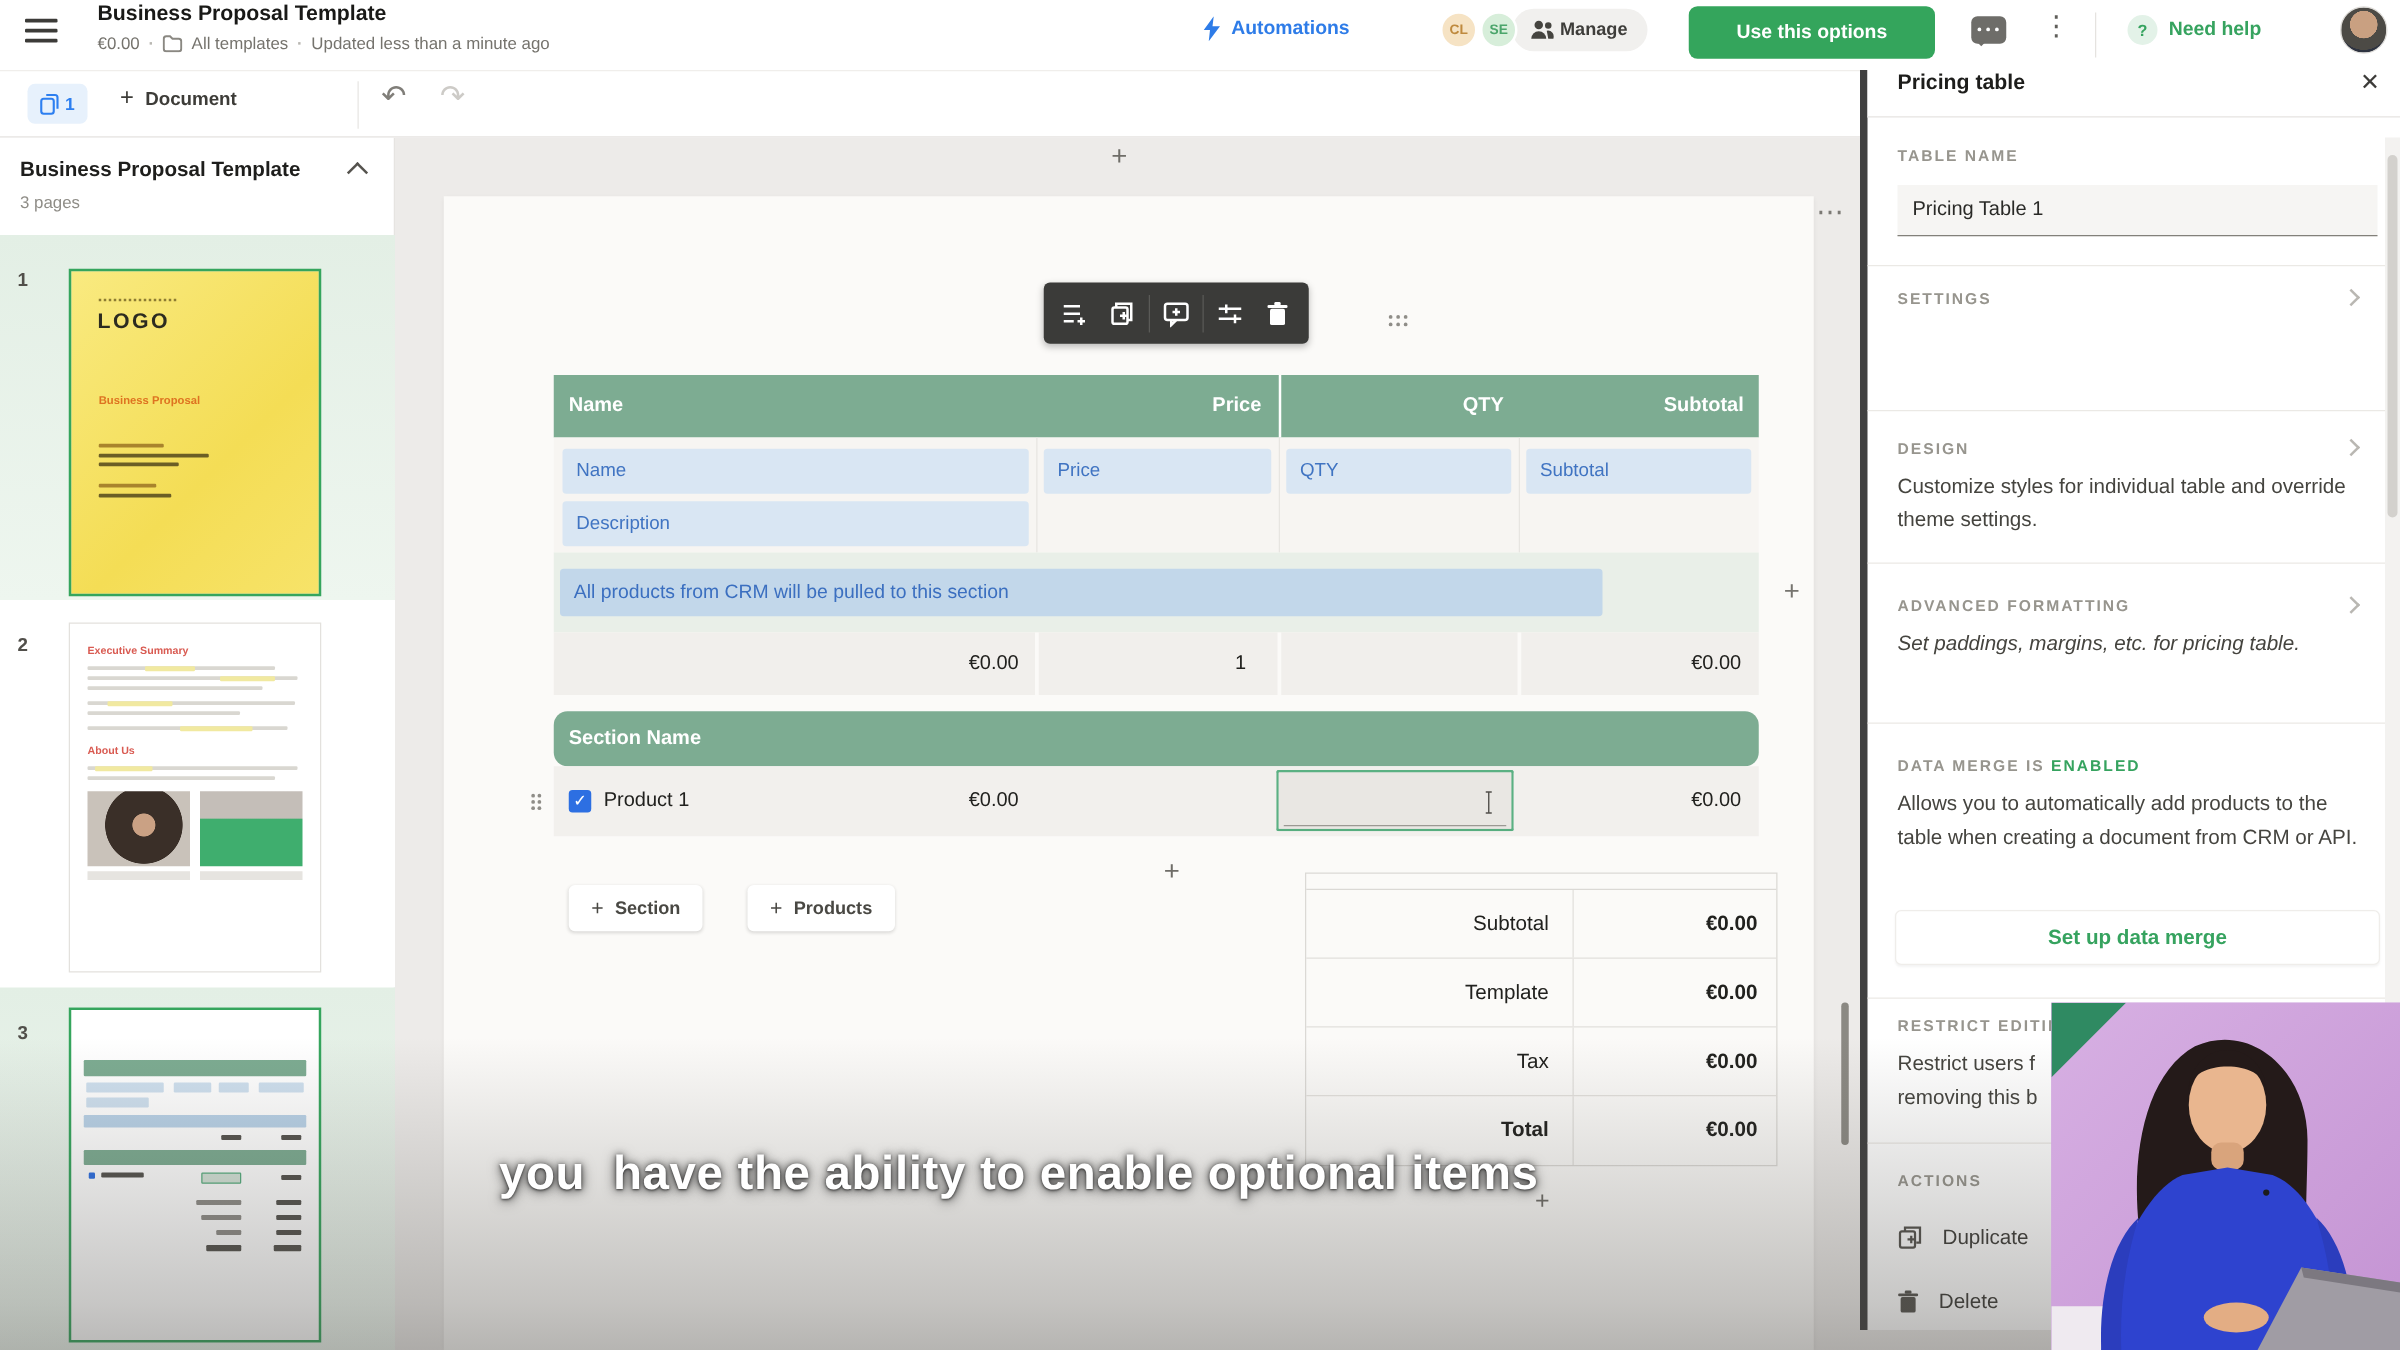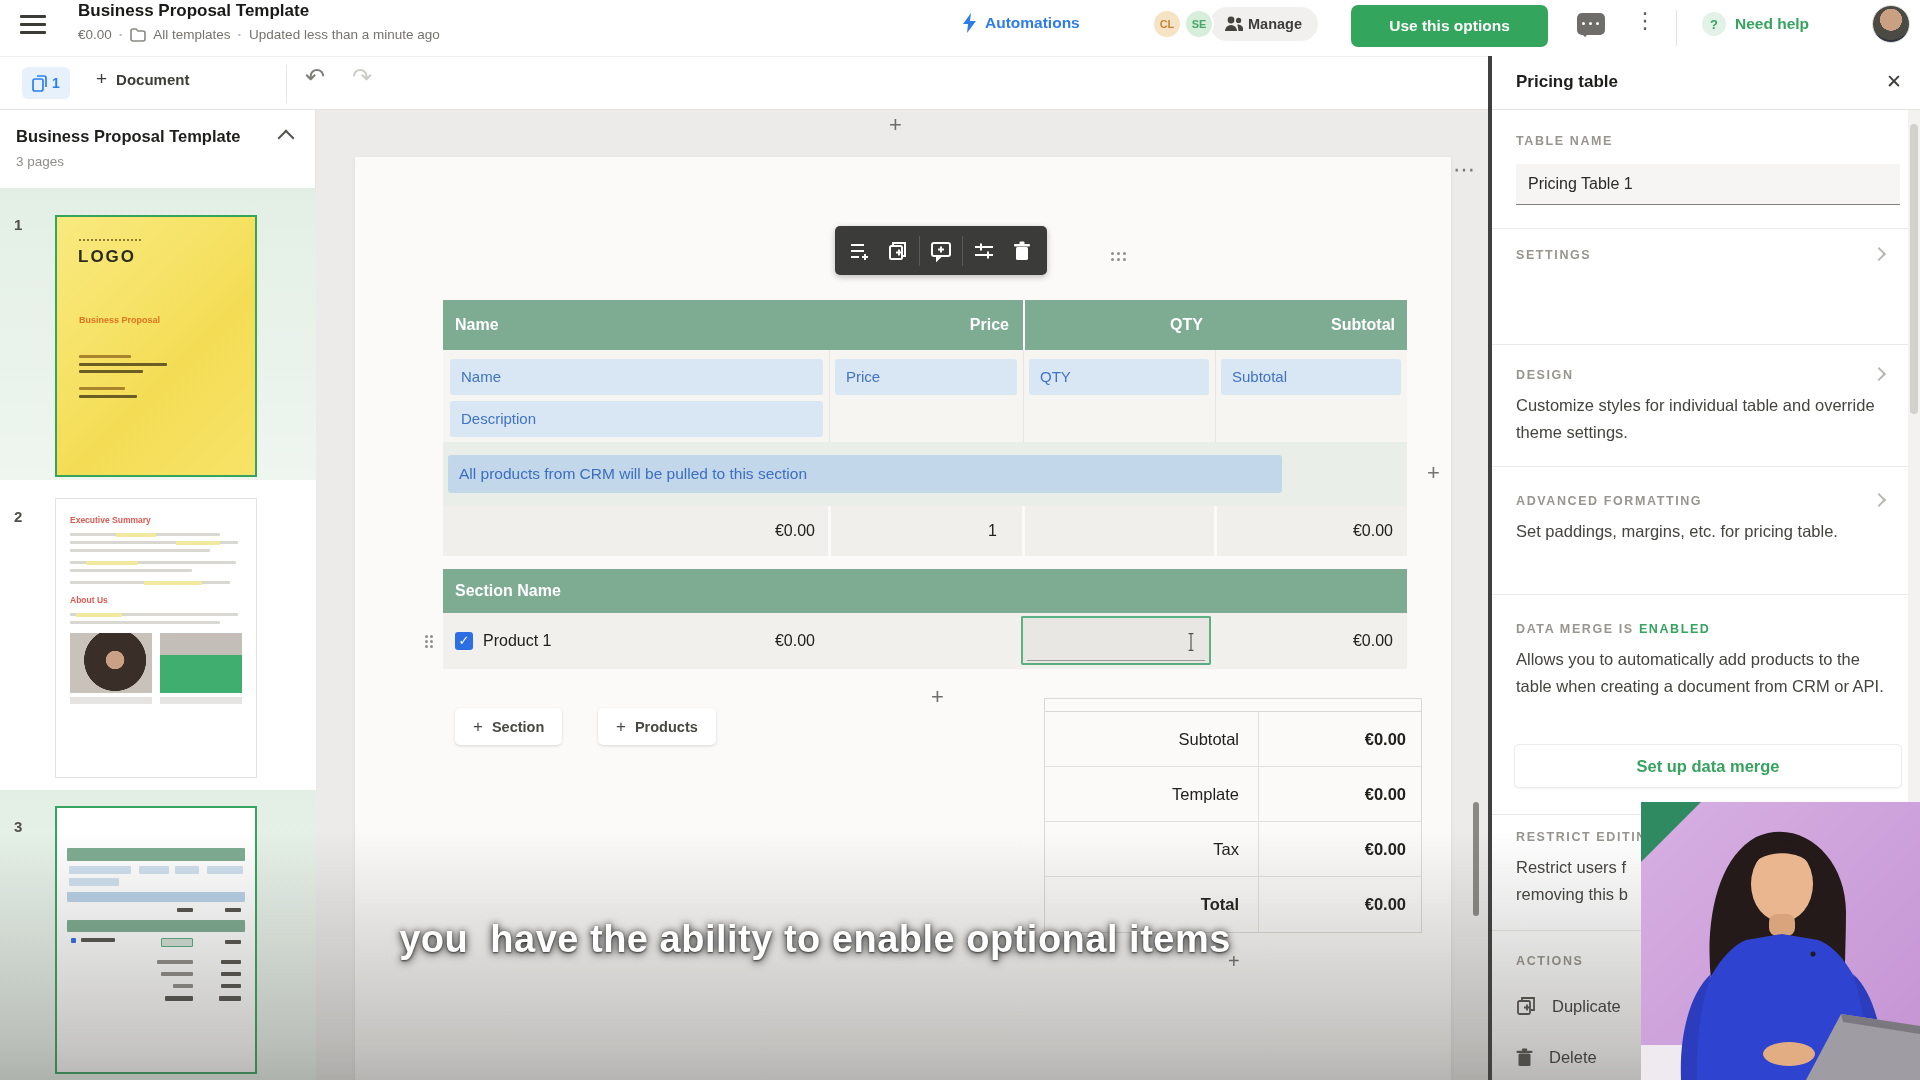--- a/index.html
+++ b/index.html
@@ -99,21 +99,21 @@
   .pt-tokens { position:relative; height:92px; background:#f7f5f2; }
   .vline { position:absolute; top:0; bottom:0; width:1px; background:#e7e5e1; }
   .pill { position:absolute; height:36px; background:#d9e6f3; border-radius:3px; color:#4074c2; font-size:15px; line-height:36px; padding-left:11px; }
   .crm-row { position:relative; height:64px; background:#e9efe8; }
   .crm-pill { position:absolute; left:5px; top:13px; width:834px; height:38px; background:#c2d7ea; border-radius:3px;
     color:#3b6fc0; font-size:15.5px; line-height:38px; padding-left:11px; }
   .row-plus { position:absolute; left:984px; top:18px; font-size:22px; color:#76746f; cursor:pointer; }
   .val-row { position:relative; height:50px; background:#f1efec; font-size:16px; color:#21211e; }
   .val-row span { position:absolute; line-height:50px; }
   .cell-gap { position:absolute; top:0; bottom:0; width:3px; background:#fbfaf8; }
-  .sec-row { position:relative; height:44px; background:#7dac92; margin-top:13px; color:#fff; font-size:16px; font-weight:700; line-height:44px; padding-left:12px; }
+  .sec-row { position:relative; height:44px; background:#7dac92; margin-top:13px; color:#fff; font-size:16px; font-weight:700; line-height:44px; padding-left:12px;border-radius:11px; }
   .prod-row { position:relative; height:56px; background:#f2f0ed; font-size:16px; color:#21211e; }
   .drag-h { position:absolute; left:-18px; top:22px; width:8px; height:14px; cursor:grab; }
   .checkbox { position:absolute; left:12px; top:19px; width:18px; height:18px; background:#2d6fe2; border-radius:3px;
     color:#fff; font-size:13px; line-height:18px; text-align:center; cursor:pointer; }
   .prod-name { position:absolute; left:40px; line-height:56px; }
   .qty-input { position:absolute; left:578px; top:3px; width:190px; height:49px; background:#e9e7e3;
     border:2px solid #5bb183; border-bottom:2px solid #57ad7f; border-radius:2px; cursor:text; }
   .qty-input::after { content:""; position:absolute; left:4px; right:4px; bottom:2px; height:1px; background:#9b9993; }
   .ibeam { position:absolute; right:14px; top:12px; width:8px; height:24px; color:#514f4b; }
   .below-plus { position:absolute; left:576px; top:527px; font-size:22px; color:#6f6d68; cursor:pointer; }
@@ -129,21 +129,21 @@
   .sum-row:last-child { border-bottom:none; }
   .sum-label { position:absolute; right:182px; line-height:55px; }
   .sum-val { position:absolute; right:15px; line-height:55px; font-weight:700; }
   .sum-div { position:absolute; left:213px; top:0; bottom:0; width:1px; background:#e2e0dc; }
   .sum-row.total .sum-label { font-weight:700; }
   .sum-plus { position:absolute; left:873px; top:793px; font-size:20px; color:#6f6d68; cursor:pointer; }
 
   .canvas-scrollthumb { position:absolute; left:1157px; top:692px; width:6px; height:114px; background:#8b8983; border-radius:3px; }
 
   
-  .panel { left:1488px; top:56px; width:432px; height:1024px; background:#fff; border-left:4px solid #404040; z-index:18; }
+  .panel { left:1488px; top:40px; width:432px; height:1024px; background:#fff; border-left:6px solid #404040; z-index:18; }
   .panel-head { position:absolute; left:0; top:0; width:432px; height:54px; border-bottom:1px solid #e6e4e1; background:#fff; }
   .panel-title { position:absolute; left:24px; top:16px; font-size:17px; font-weight:700; color:#1d1d1b; }
   .panel-close { position:absolute; left:394px; top:14px; font-size:19px; color:#3d3c39; cursor:pointer; }
   .sec-label { position:absolute; left:24px; font-size:12.5px; font-weight:700; letter-spacing:1.6px; color:#97958e; }
   .sec-desc { position:absolute; left:24px; width:372px; font-size:16.5px; line-height:27px; color:#45443f; }
   .sec-chev { position:absolute; left:382px; width:10px; height:10px; border-right:2.5px solid #b9b7b2; border-top:2.5px solid #b9b7b2;
     transform:rotate(45deg); cursor:pointer; }
   .p-div { position:absolute; left:0; width:432px; height:1px; background:#ebe9e5; }
   .name-input { position:absolute; left:24px; top:108px; width:384px; height:41px; background:#f6f5f3;
     border:none; border-bottom:1px solid #82807a; font-family:inherit; font-size:16px; color:#2a2a27; padding:0 12px; }
@@ -473,21 +473,21 @@
   <div class="sec-chev" style="top:193px;"></div>
 
   <div class="p-div" style="top:288px;"></div>
   <div class="sec-label" style="top:312px;">DESIGN</div>
   <div class="sec-chev" style="top:313px;"></div>
   <div class="sec-desc" style="top:336px;">Customize styles for individual table and override theme settings.</div>
 
   <div class="p-div" style="top:410px;"></div>
   <div class="sec-label" style="top:438px;">ADVANCED FORMATTING</div>
   <div class="sec-chev" style="top:439px;"></div>
-  <div class="sec-desc" style="top:462px;">Set paddings, margins, etc. for pricing table.</div>
+  <div class="sec-desc" style="top:462px;font-style:italic;">Set paddings, margins, etc. for pricing table.</div>
 
   <div class="p-div" style="top:538px;"></div>
   <div class="sec-label" style="top:566px;">
     <span>DATA MERGE IS</span>
     <span class="enabled">ENABLED</span>
   </div>
   <div class="sec-desc" style="top:590px;">Allows you to automatically add products to the table when creating a document from CRM or API.</div>
   <button class="merge-btn">Set up data merge</button>
 
   <div class="p-div" style="top:758px;"></div>

